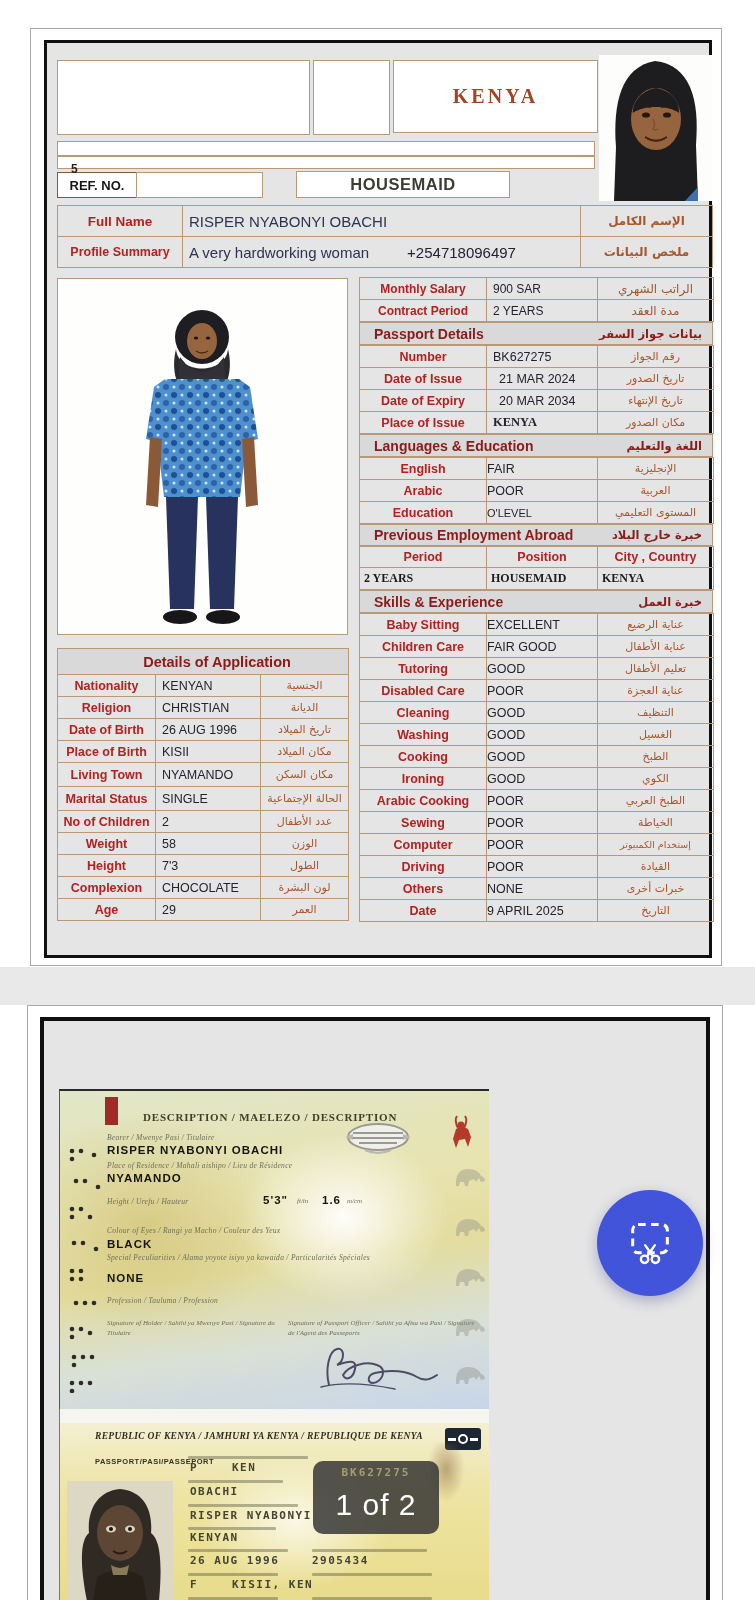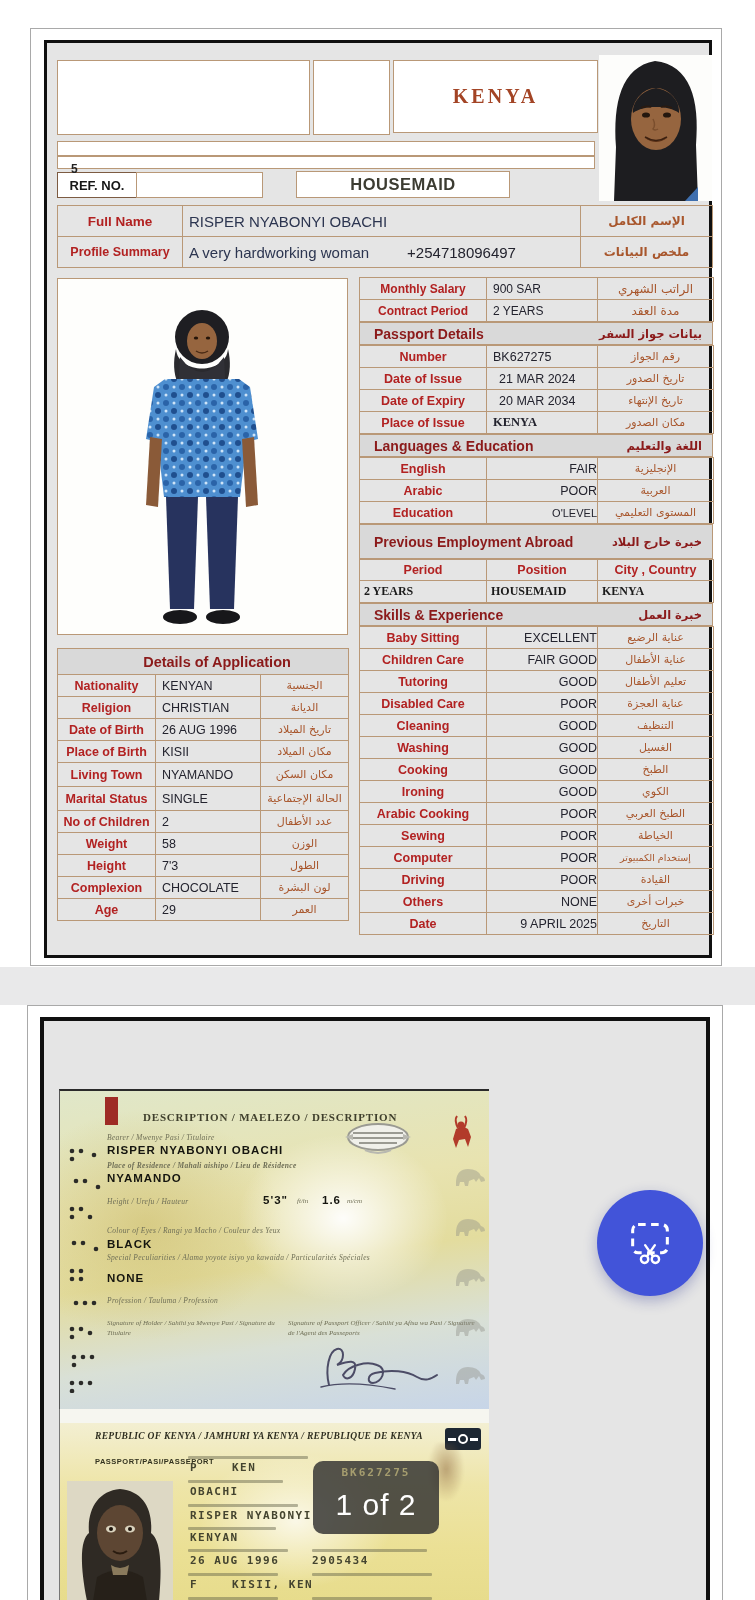--- a/index.html
+++ b/index.html
@@ -18,21 +18,21 @@
 
   #kenya-title { font-family:"Liberation Serif","DejaVu Serif",serif; font-size:20px; font-weight:600; letter-spacing:3px; color:#A34425; }
   #ref-label-box { border:1px solid #7d5b42; font-size:13px; font-weight:bold; color:#161616; }
   #housemaid-box { font-size:16.5px; font-weight:bold; color:#3c3c32; letter-spacing:.5px; }
   #edge-artifact { position:absolute; left:40px; top:133px; font-size:12px; font-weight:bold; color:#222; z-index:5; }
 
   table.tbl { border-collapse:collapse; table-layout:fixed; width:100%; }
   table.tbl td { border:1px solid #b99877; overflow:hidden; white-space:nowrap; }
   td.lbl { color:#B22222; font-weight:bold; font-size:12.5px; text-align:center; }
   td.val { color:#23232e; font-size:12.5px; text-align:left; padding-left:6px; }
-  td.valc { color:#23232e; font-size:12.5px; text-align:right; }
+  td.valc { color:#23232e; font-size:12.5px; text-align:left; }
   td.ar  { color:#A8562C; font-size:11px; text-align:center; direction:rtl; font-family:"DejaVu Sans",sans-serif; }
   .serif { font-family:"Liberation Serif","DejaVu Serif",serif; font-weight:bold; }
 
   #identity-tbl td { height:31px; }
   #identity-tbl td.lbl { font-size:13.5px; }
   #identity-tbl td.val { font-size:15px; color:#2c3550; font-weight:500; }
   #identity-tbl td.ar { font-size:12px; font-weight:bold; }
   .phone { margin-left:38px; color:#23232e; }
 
   .secbar { background:#D9D9D9; border:1px solid #b99877; height:23px; display:flex; align-items:center; justify-content:space-between; padding:0 10px 0 14px; }
@@ -339,21 +339,21 @@
                 <td class="ar">العربية</td>
               </tr>
           <tr>
                 <td class="lbl">Education</td>
                 <td class="valc" style="font-size:11px">O'LEVEL</td>
                 <td class="ar">المستوى التعليمي</td>
               </tr>
         </tbody>
           </table>
 
-        <div class="secbar" style="height:35px">
+        <div class="secbar" style="height:22px">
           <span class="en">Previous Employment Abroad</span>
           <span class="arh">خبرة خارج البلاد</span>
         </div>
         <table class="tbl" id="emp-tbl">
           <colgroup>
               <col style="width:127px">
               <col style="width:111px">
               <col style="width:116px">
             </colgroup>
           <tbody>
@@ -464,21 +464,21 @@
 
     <div id="scan">
 
       <div id="scan-desc">
         <div class="abs" style="left:45px;top:6px;width:13px;height:28px;background:#9e2b25;"></div>
         <div class="abs ptitle" style="left:47px;top:20px;">DESCRIPTION / MAELEZO / DESCRIPTION</div>
 
         <div class="abs plabel" style="left:47px;top:42px;">Bearer / Mwenye Pasi / Titulaire</div>
         <div class="abs pval" style="left:47px;top:53px;">RISPER NYABONYI OBACHI</div>
 
-        <div class="abs plabel" style="left:47px;top:70px;font-weight:bold;">Place of Residence / Mahali aishipo / Lieu de Résidence</div>
+        <div class="abs plabel" style="left:47px;top:70px;">Place of Residence / Mahali aishipo / Lieu de Résidence</div>
         <div class="abs pval" style="left:47px;top:81px;">NYAMANDO</div>
 
         <div class="abs plabel" style="left:47px;top:106px;">Height / Urefu / Hauteur</div>
         <div class="abs pval" style="left:203px;top:103px;">5'3"</div>
         <div class="abs punit" style="left:237px;top:106px;">ft/in</div>
         <div class="abs pval" style="left:262px;top:103px;">1.6</div>
         <div class="abs punit" style="left:287px;top:106px;">m/cm</div>
 
         <div class="abs plabel" style="left:47px;top:135px;">Colour of Eyes / Rangi ya Macho / Couleur des Yeux</div>
         <div class="abs pval" style="left:47px;top:147px;">BLACK</div>

